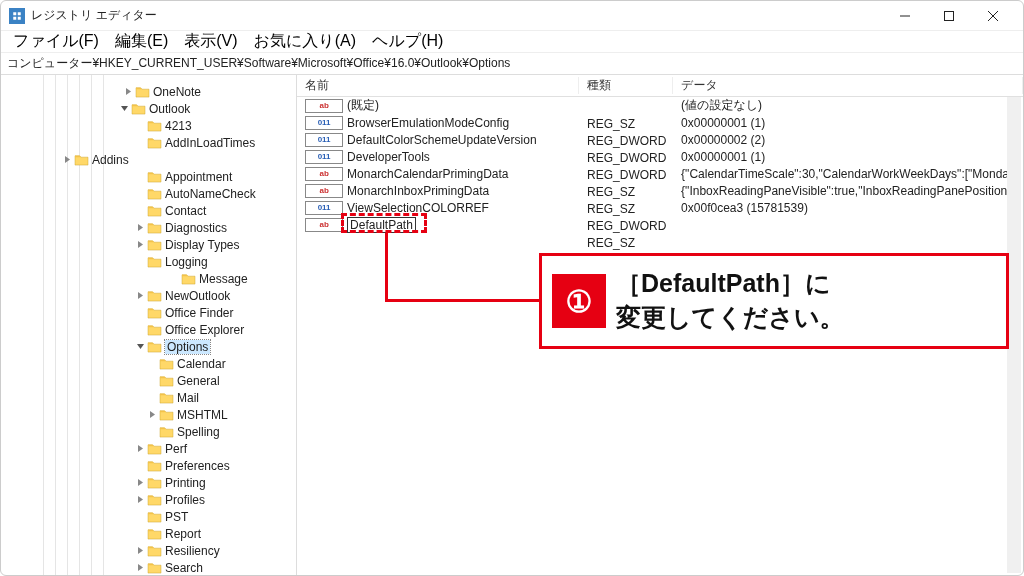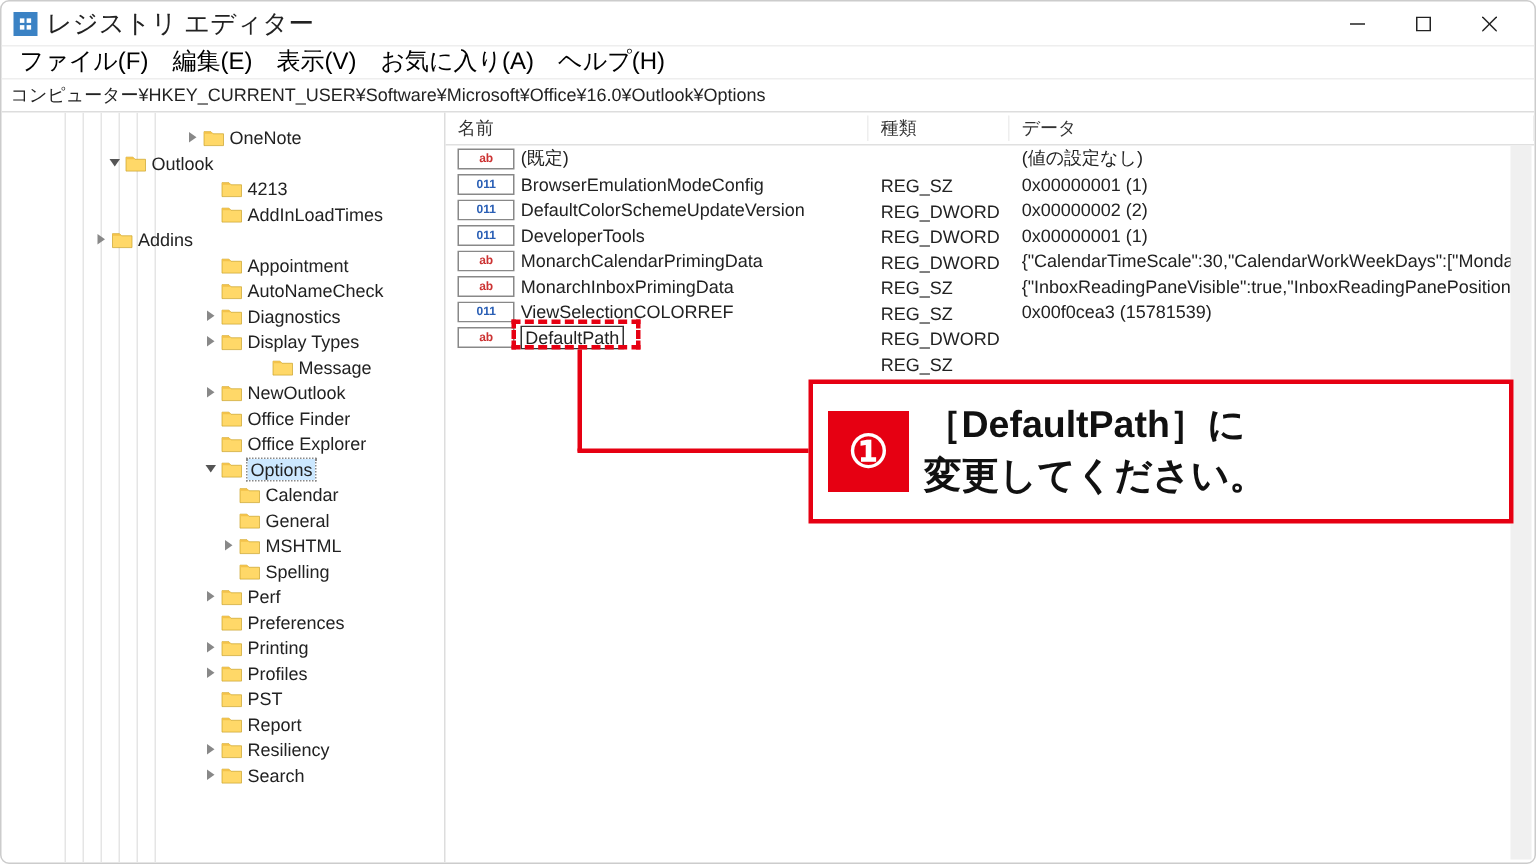--- a/index.html
+++ b/index.html
@@ -24,21 +24,21 @@
     }
     .titlebar .app-icon {
       width: 16px; height: 16px;
       background: #3b82c4;
       margin-right: 6px;
       display: inline-flex;
       align-items: center;
       justify-content: center;
     }
     .titlebar .app-icon svg { width: 12px; height: 12px; }
-    .titlebar .title { flex: 0 0 auto; font-size: 17px; color: #222; }
+    .titlebar .title { flex: 0 0 auto; font-size: 12px; color: #222; }
     .titlebar .spacer { flex: 1; }
     .win-controls { display: flex; gap: 0; }
     .win-btn {
       width: 44px; height: 28px;
       display: flex; align-items: center; justify-content: center;
       color: #222;
     }
     
     .menubar {
       height: 22px;
@@ -249,21 +249,21 @@
             </svg>
           </span>
           <span class="folder-icon">
             <svg class="folder-svg" viewBox="0 0 16 14">
               <path d="M1 3 L6 3 L7.5 4.5 L15 4.5 L15 13 L1 13 Z" fill="#ffd868" stroke="#c9a227" stroke-width="0.5"></path>
               <path d="M1 3 L6 3 L7.5 4.5 L1 4.5 Z" fill="#f3c24a"></path>
             </svg>
           </span>
           <span class="label">OneNote</span>
         </div>
-        <div class="row" style="padding-left: 68px;">
+        <div class="row" style="padding-left: 116px;">
           <span class="exp">
             <svg width="9" height="9" viewBox="0 0 9 9">
               <path d="M1 2 L8 2 L4.5 7 Z" fill="#555"></path>
             </svg>
           </span>
           <span class="folder-icon">
             <svg class="folder-svg" viewBox="0 0 16 14">
               <path d="M1 3 L6 3 L7.5 4.5 L15 4.5 L15 13 L1 13 Z" fill="#ffd868" stroke="#c9a227" stroke-width="0.5"></path>
               <path d="M1 3 L6 3 L7.5 4.5 L1 4.5 Z" fill="#f3c24a"></path>
             </svg>
@@ -318,20 +318,30 @@
           <span class="exp"></span>
           <span class="folder-icon">
             <svg class="folder-svg" viewBox="0 0 16 14">
               <path d="M1 3 L6 3 L7.5 4.5 L15 4.5 L15 13 L1 13 Z" fill="#ffd868" stroke="#c9a227" stroke-width="0.5"></path>
               <path d="M1 3 L6 3 L7.5 4.5 L1 4.5 Z" fill="#f3c24a"></path>
             </svg>
           </span>
           <span class="label">AutoNameCheck</span>
         </div>
         <div class="row" style="padding-left: 132px;">
+          <span class="exp"></span>
+          <span class="folder-icon">
+            <svg class="folder-svg" viewBox="0 0 16 14">
+              <path d="M1 3 L6 3 L7.5 4.5 L15 4.5 L15 13 L1 13 Z" fill="#ffd868" stroke="#c9a227" stroke-width="0.5"></path>
+              <path d="M1 3 L6 3 L7.5 4.5 L1 4.5 Z" fill="#f3c24a"></path>
+            </svg>
+          </span>
+          <span class="label">Contact</span>
+        </div>
+        <div class="row" style="padding-left: 132px;">
           <span class="exp">
             <svg width="9" height="9" viewBox="0 0 9 9">
               <path d="M2 1 L7 4.5 L2 8 Z" fill="#888"></path>
             </svg>
           </span>
           <span class="folder-icon">
             <svg class="folder-svg" viewBox="0 0 16 14">
               <path d="M1 3 L6 3 L7.5 4.5 L15 4.5 L15 13 L1 13 Z" fill="#ffd868" stroke="#c9a227" stroke-width="0.5"></path>
               <path d="M1 3 L6 3 L7.5 4.5 L1 4.5 Z" fill="#f3c24a"></path>
             </svg>
@@ -345,20 +355,30 @@
             </svg>
           </span>
           <span class="folder-icon">
             <svg class="folder-svg" viewBox="0 0 16 14">
               <path d="M1 3 L6 3 L7.5 4.5 L15 4.5 L15 13 L1 13 Z" fill="#ffd868" stroke="#c9a227" stroke-width="0.5"></path>
               <path d="M1 3 L6 3 L7.5 4.5 L1 4.5 Z" fill="#f3c24a"></path>
             </svg>
           </span>
           <span class="label">Display Types</span>
         </div>
+        <div class="row" style="padding-left: 132px;">
+          <span class="exp"></span>
+          <span class="folder-icon">
+            <svg class="folder-svg" viewBox="0 0 16 14">
+              <path d="M1 3 L6 3 L7.5 4.5 L15 4.5 L15 13 L1 13 Z" fill="#ffd868" stroke="#c9a227" stroke-width="0.5"></path>
+              <path d="M1 3 L6 3 L7.5 4.5 L1 4.5 Z" fill="#f3c24a"></path>
+            </svg>
+          </span>
+          <span class="label">Logging</span>
+        </div>
         <div class="row" style="padding-left: 132px; margin-left: 34px;">
           <span class="exp"></span>
           <span class="folder-icon">
             <svg class="folder-svg" viewBox="0 0 16 14">
               <path d="M1 3 L6 3 L7.5 4.5 L15 4.5 L15 13 L1 13 Z" fill="#ffd868" stroke="#c9a227" stroke-width="0.5"></path>
               <path d="M1 3 L6 3 L7.5 4.5 L1 4.5 Z" fill="#f3c24a"></path>
             </svg>
           </span>
           <span class="label">Message</span>
         </div>
@@ -422,20 +442,30 @@
         </div>
         <div class="row" style="padding-left: 144px;">
           <span class="exp"></span>
           <span class="folder-icon">
             <svg class="folder-svg" viewBox="0 0 16 14">
               <path d="M1 3 L6 3 L7.5 4.5 L15 4.5 L15 13 L1 13 Z" fill="#ffd868" stroke="#c9a227" stroke-width="0.5"></path>
               <path d="M1 3 L6 3 L7.5 4.5 L1 4.5 Z" fill="#f3c24a"></path>
             </svg>
           </span>
           <span class="label">General</span>
+        </div>
+        <div class="row" style="padding-left: 144px;">
+          <span class="exp"></span>
+          <span class="folder-icon">
+            <svg class="folder-svg" viewBox="0 0 16 14">
+              <path d="M1 3 L6 3 L7.5 4.5 L15 4.5 L15 13 L1 13 Z" fill="#ffd868" stroke="#c9a227" stroke-width="0.5"></path>
+              <path d="M1 3 L6 3 L7.5 4.5 L1 4.5 Z" fill="#f3c24a"></path>
+            </svg>
+          </span>
+          <span class="label">Mail</span>
         </div>
         <div class="row" style="padding-left: 144px;">
           <span class="exp">
             <svg width="9" height="9" viewBox="0 0 9 9">
               <path d="M2 1 L7 4.5 L2 8 Z" fill="#888"></path>
             </svg>
           </span>
           <span class="folder-icon">
             <svg class="folder-svg" viewBox="0 0 16 14">
               <path d="M1 3 L6 3 L7.5 4.5 L15 4.5 L15 13 L1 13 Z" fill="#ffd868" stroke="#c9a227" stroke-width="0.5"></path>

